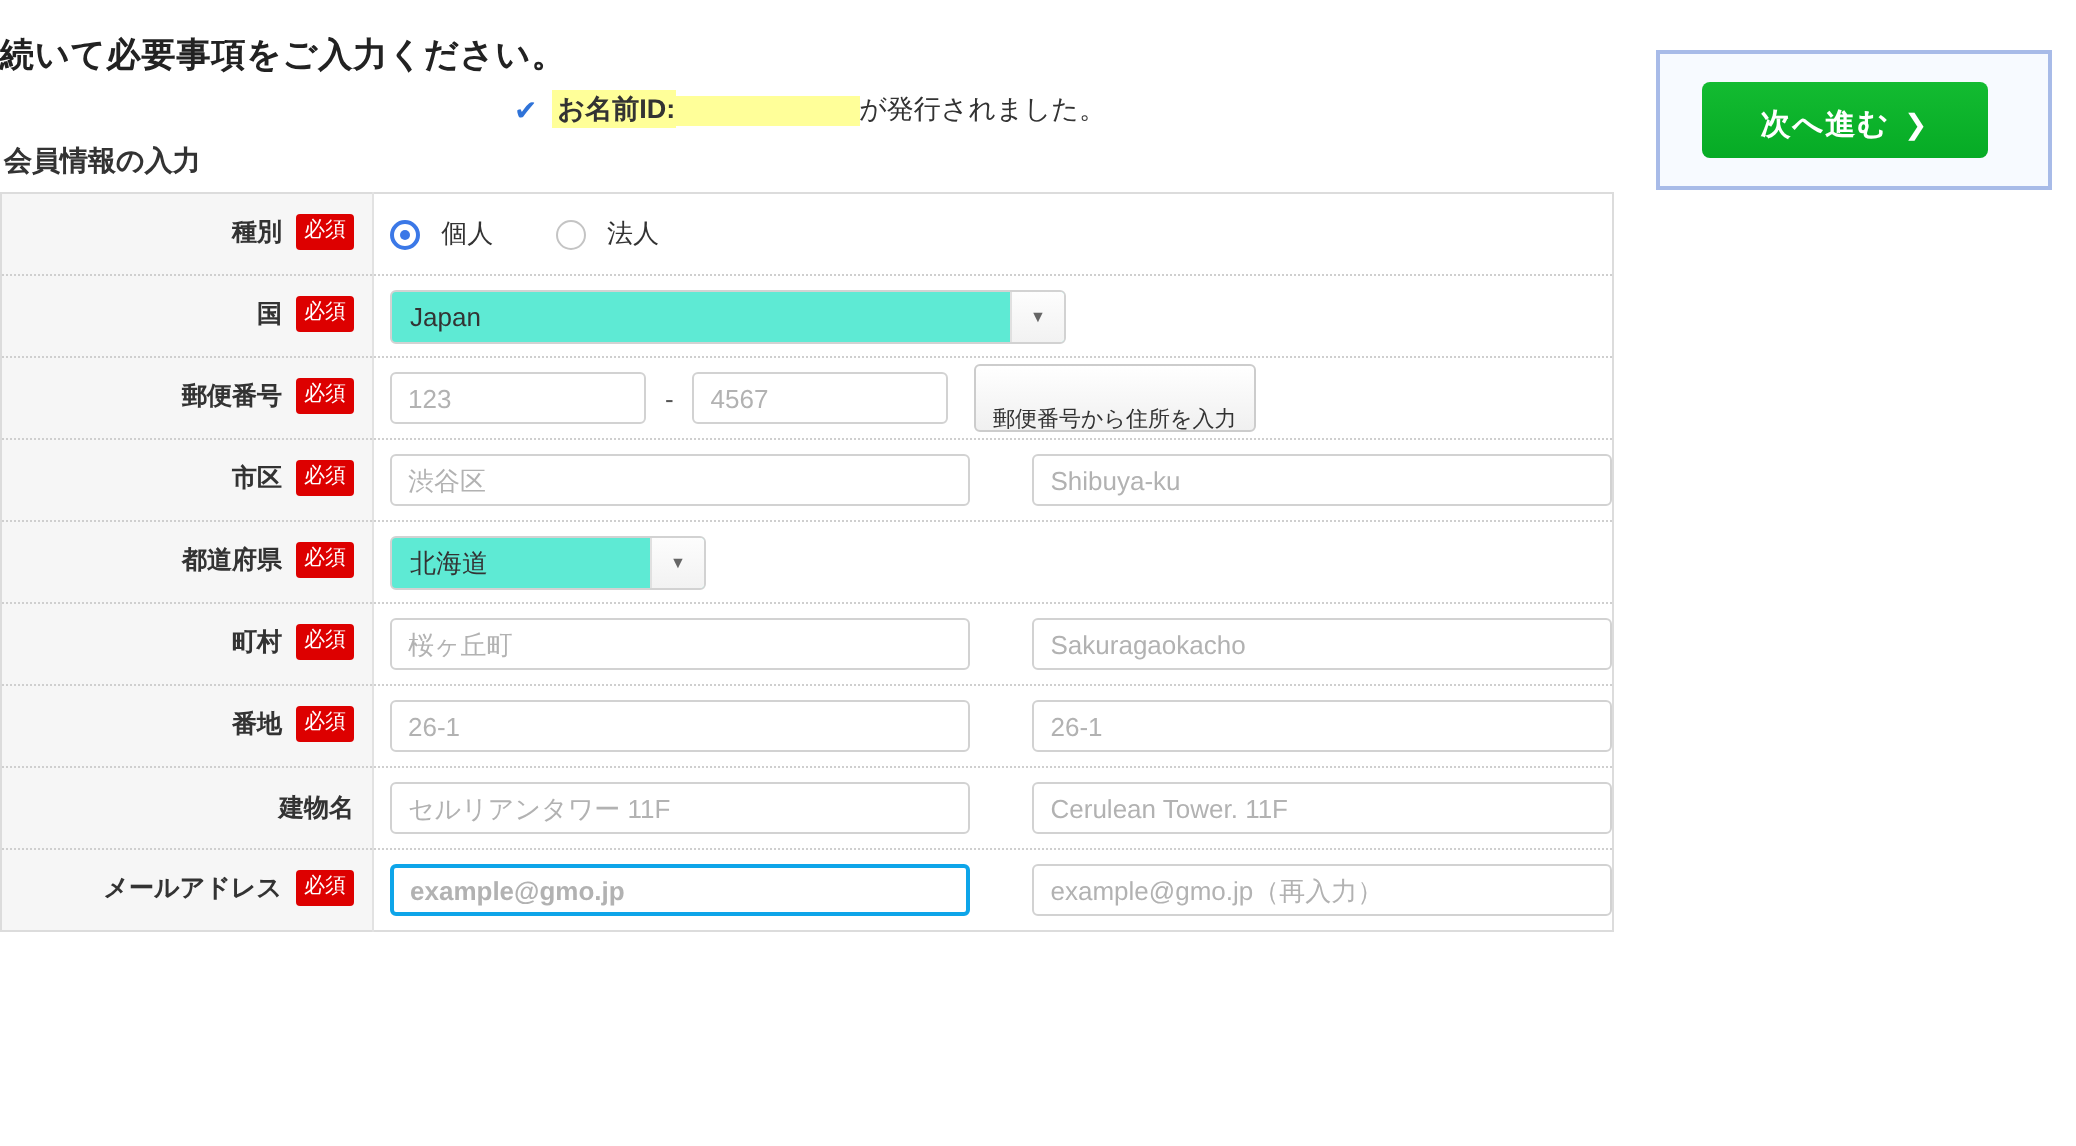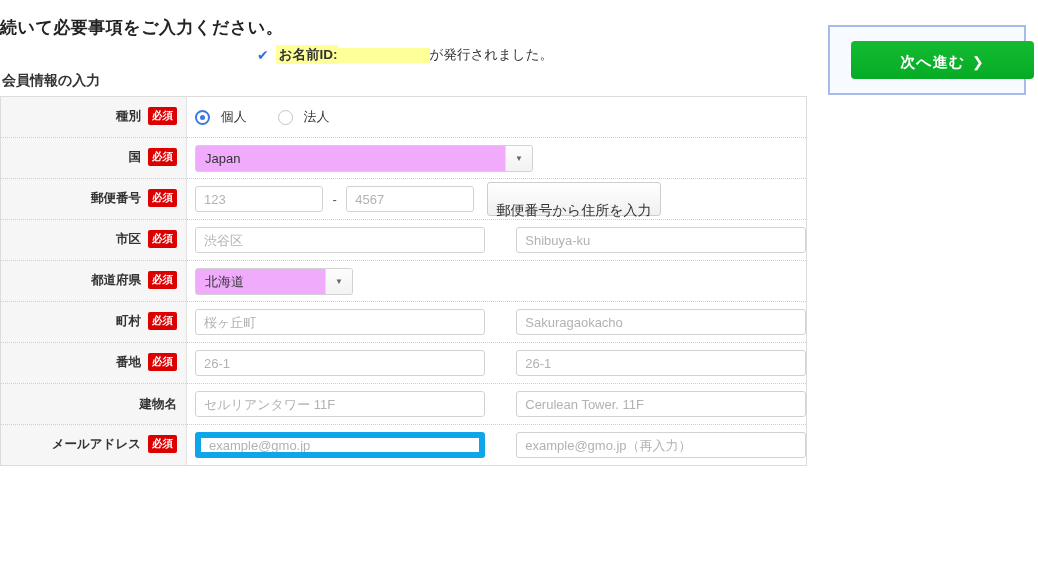--- a/index.html
+++ b/index.html
@@ -84,21 +84,21 @@
     width: 198px;
     height: 70px;
     border: 2px solid #a8bbe8;
     background: #f7faff;
     box-sizing: border-box;
   }
   .next-button {
     position: absolute;
     left: 21px;
     top: 14px;
-    width: 183px;
+    width: 143px;
     height: 38px;
     background: #0cb52c;
     background-image: linear-gradient(#13bb31, #06ab25);
     border: none;
     border-radius: 4px;
     color: #ffffff;
     font-family: "Liberation Sans", sans-serif;
     font-size: 15px;
     font-weight: bold;
     cursor: pointer;
@@ -144,21 +144,21 @@
   td.field-cell {
     background: #ffffff;
     padding-left: 8px;
     white-space: nowrap;
   }
   .badge {
     display: inline-block;
     background: #dd0000;
     color: #ffffff;
     font-size: 10.5px;
-    font-weight: bold;
+    font-weight: normal;
     line-height: 1;
     padding: 3px 4px 4px 4px;
     margin-left: 7px;
     border-radius: 2px;
     vertical-align: middle;
     position: relative;
     top: -1px;
   }
 
   
@@ -170,38 +170,39 @@
     font-family: "Liberation Sans", sans-serif;
     font-size: 13px;
     color: #333333;
     padding: 0 8px;
     box-sizing: border-box;
     outline: none;
     vertical-align: middle;
   }
   input.txt::placeholder { color: #b2b2b2; opacity: 1; }
   input.txt.focused {
-    border: 6px solid #0ea5e9;
+    border: 2px solid #0ea5e9;
     border-radius: 3px;
+    font-weight: bold;
   }
   .w-name   { width: 142px; }
   .w-addr   { width: 290px; }
   .w-zip    { width: 128px; }
   .w-tel    { width: 290px; }
   .gap-sm   { display: inline-block; width: 5px; }
   .zip-dash { display: inline-block; width: 16px; text-align: center; color: #555555; vertical-align: middle; }
   .col-gap  { display: inline-block; width: 24px; }
 
   
   .select-box {
     display: inline-block;
     height: 27px;
     border: 1px solid #d2d2d2;
     border-radius: 3px;
-    background: #f0abfc;
+    background: #5eead4;
     vertical-align: middle;
     position: relative;
     box-sizing: border-box;
     cursor: pointer;
   }
   .select-box .sel-val {
     display: inline-block;
     line-height: 25px;
     padding-left: 9px;
     font-size: 13px;
@@ -229,22 +230,22 @@
 
   
   .gray-button {
     display: inline-block;
     height: 26px;
     line-height: 24px;
     padding: 16px 9px;
     border: 1px solid #cccccc;
     border-radius: 3px;
     background-image: linear-gradient(#ffffff, #f0f0f0);
-    font-family: Liberation Serif, serif;
-    font-size: 14px;
+    font-family: Liberation Mono, monospace;
+    font-size: 11px;
     color: #333333;
     cursor: pointer;
     vertical-align: middle;
     white-space: nowrap;
     box-sizing: border-box;
   }
 </style>
 </head>
 <body>
 

